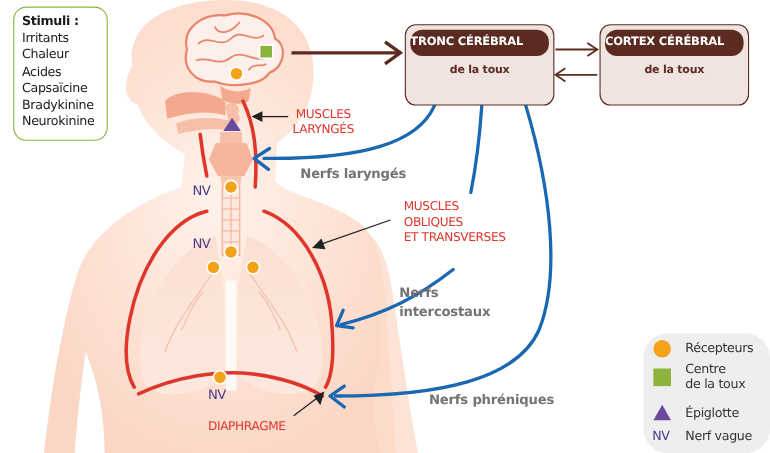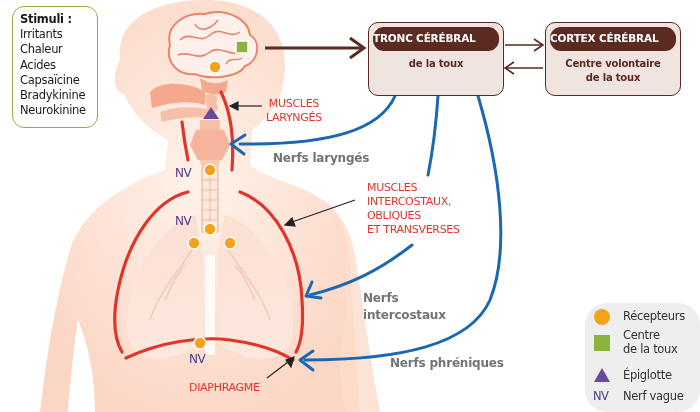--- a/index.html
+++ b/index.html
@@ -134,39 +134,37 @@
 
 <div class="brainbox" style="left:368px; top:22px; width:134px; height:72px;">
   <div class="head">TRONC CÉRÉBRAL</div>
   <div class="body">
     <div>de la toux</div>
   </div>
 </div>
 <div class="brainbox" style="left:545px; top:22px; width:134px; height:72px;">
   <div class="head">CORTEX CÉRÉBRAL</div>
   <div class="body">
-    <div>Centre volontaire</div>
     <div>de la toux</div>
   </div>
 </div>
 
 <div class="lbl red" style="left:266px; top:97px; text-align:center;">
   <div>MUSCLES</div>
   <div>LARYNGÉS</div>
 </div>
 <div class="lbl red" style="left:367px; top:181px;">
   <div>MUSCLES</div>
-  <div>INTERCOSTAUX,</div>
   <div>OBLIQUES</div>
   <div>ET TRANSVERSES</div>
 </div>
 <div class="lbl red" style="left:189px; top:381px;">DIAPHRAGME</div>
 
 <div class="lbl blue" style="left:273px; top:150px;">Nerfs laryngés</div>
-<div class="lbl blue" style="left:363px; top:258px;margin-top:32px;">
+<div class="lbl blue" style="left:363px; top:258px;">
   <div>Nerfs</div>
   <div>intercostaux</div>
 </div>
 <div class="lbl blue" style="left:390px; top:355px;">Nerfs phréniques</div>
 
 <div class="lbl nv" style="left:175px; top:166px;">NV</div>
 <div class="lbl nv" style="left:175px; top:214px;">NV</div>
 <div class="lbl nv" style="left:189px; top:352px;">NV</div>
 
 <div class="legend">

